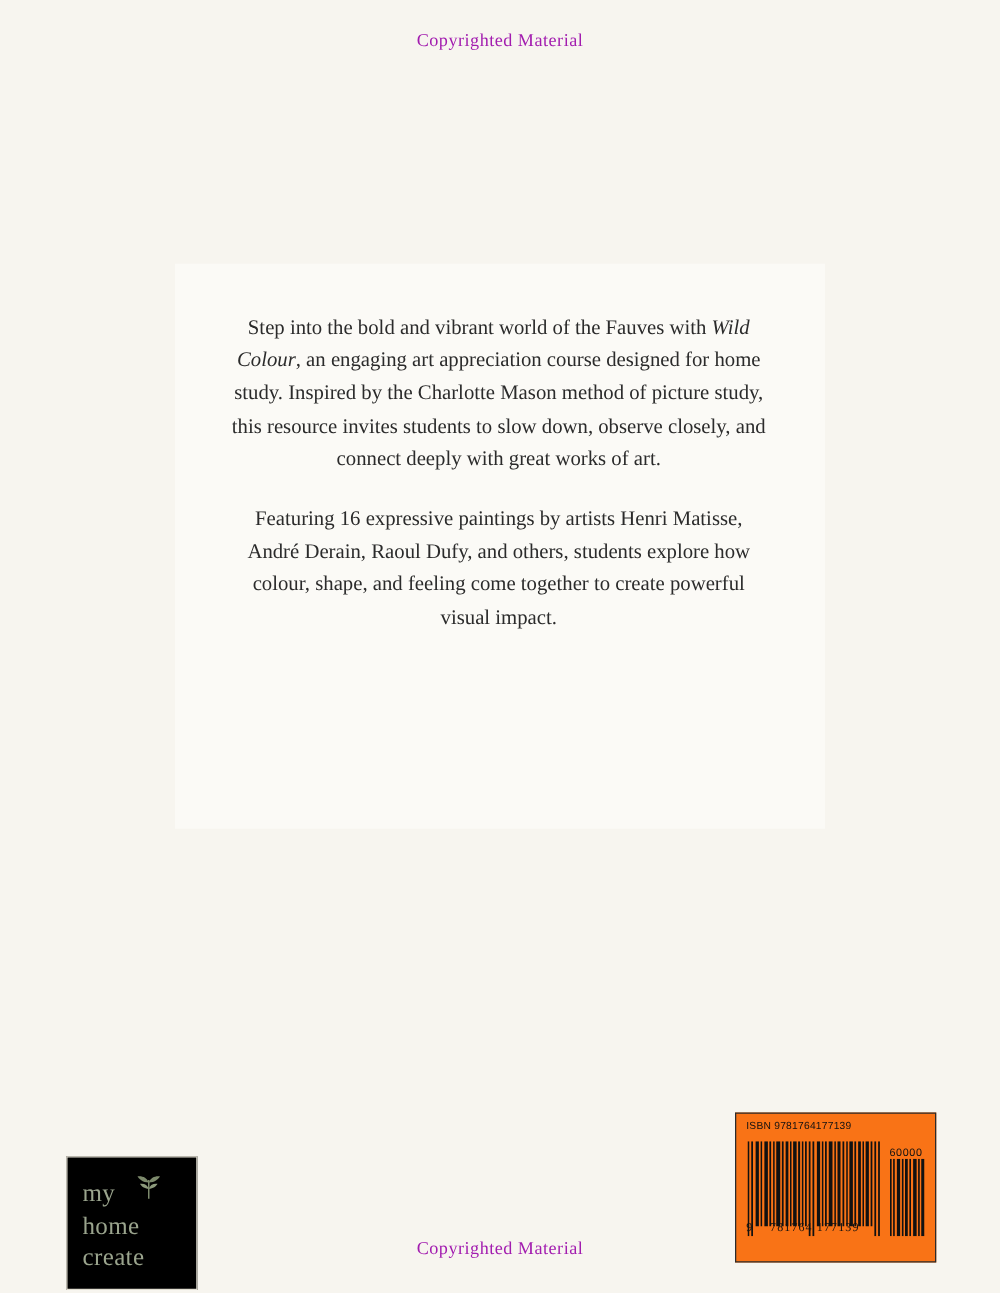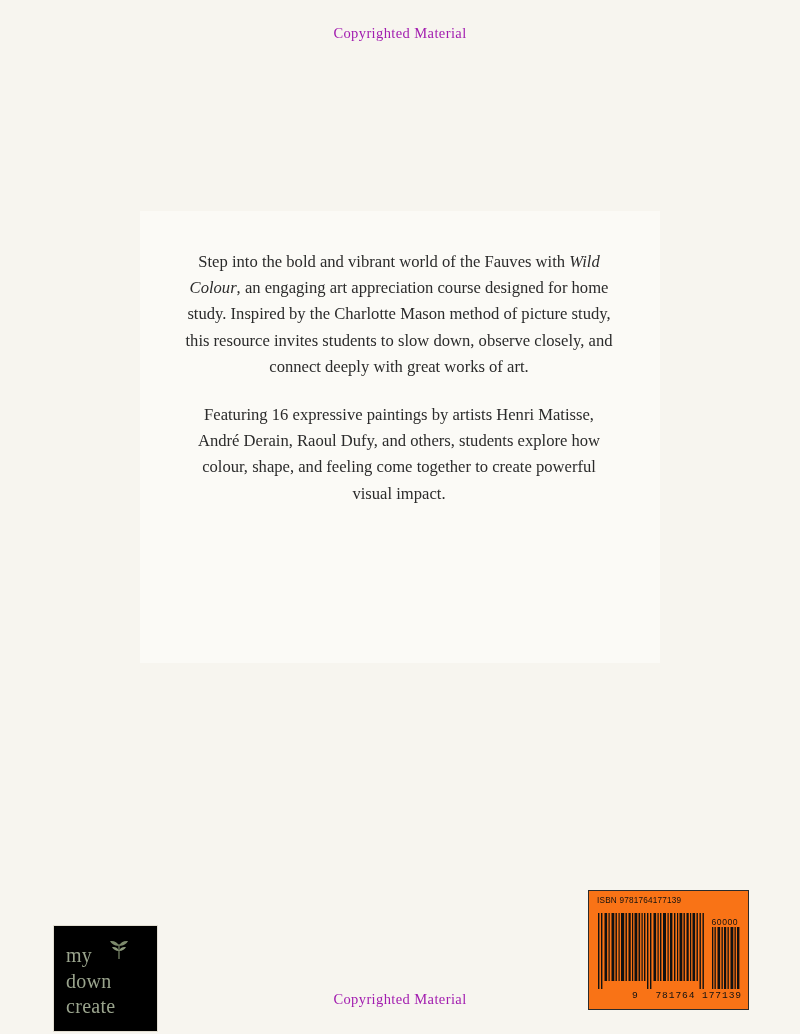--- a/index.html
+++ b/index.html
@@ -122,27 +122,26 @@
   .bars-addon {
     position: absolute;
     left: 123px;
     top: 36px;
     width: 30px;
     height: 62px;
   }
   .barcode-digits {
     position: absolute;
     left: 8px;
-    top: 99px;
+    top: 86px;
     width: 145px;
-    font-family: Liberation Mono, monospace;
+    font-family: Liberation Serif, serif;
     font-size: 9.6px;
     color: #111;
     letter-spacing: 0.9px;
-    text-align: right;
   }
 </style>
 </head>
 <body>
 
 <div class="page">
 
   <div class="copyright-top">Copyrighted Material</div>
 
   <div class="blurb">
@@ -159,21 +158,21 @@
       <svg width="22" height="20" viewBox="0 0 22 20">
         <path d="M11 19 C11 12, 11 8, 11 4" stroke="#7d8a6c" stroke-width="1.2" fill="none"></path>
         <path d="M11 6 C6 6, 3 3, 2 1 C6 0.5, 9.5 2, 11 6 Z" fill="#7d8a6c"></path>
         <path d="M11 6 C16 6, 19 3, 20 1 C16 0.5, 12.5 2, 11 6 Z" fill="#7d8a6c"></path>
         <path d="M11 11 C7.5 11, 5 9, 4 7 C7.5 6.5, 10 8, 11 11 Z" fill="#8d9a7c"></path>
         <path d="M11 11 C14.5 11, 17 9, 18 7 C14.5 6.5, 12 8, 11 11 Z" fill="#8d9a7c"></path>
       </svg>
     </div>
     <div class="logo-text">
       <div>my</div>
-      <div>down</div>
+      <div>home</div>
       <div>create</div>
     </div>
   </div>
 
   <div class="barcode-box">
     <div class="isbn-text">ISBN 9781764177139</div>
     <div class="price-text">60000</div>
 
     <svg class="bars-main" viewBox="0 0 108 76" preserveAspectRatio="none">
       <g fill="#111">

